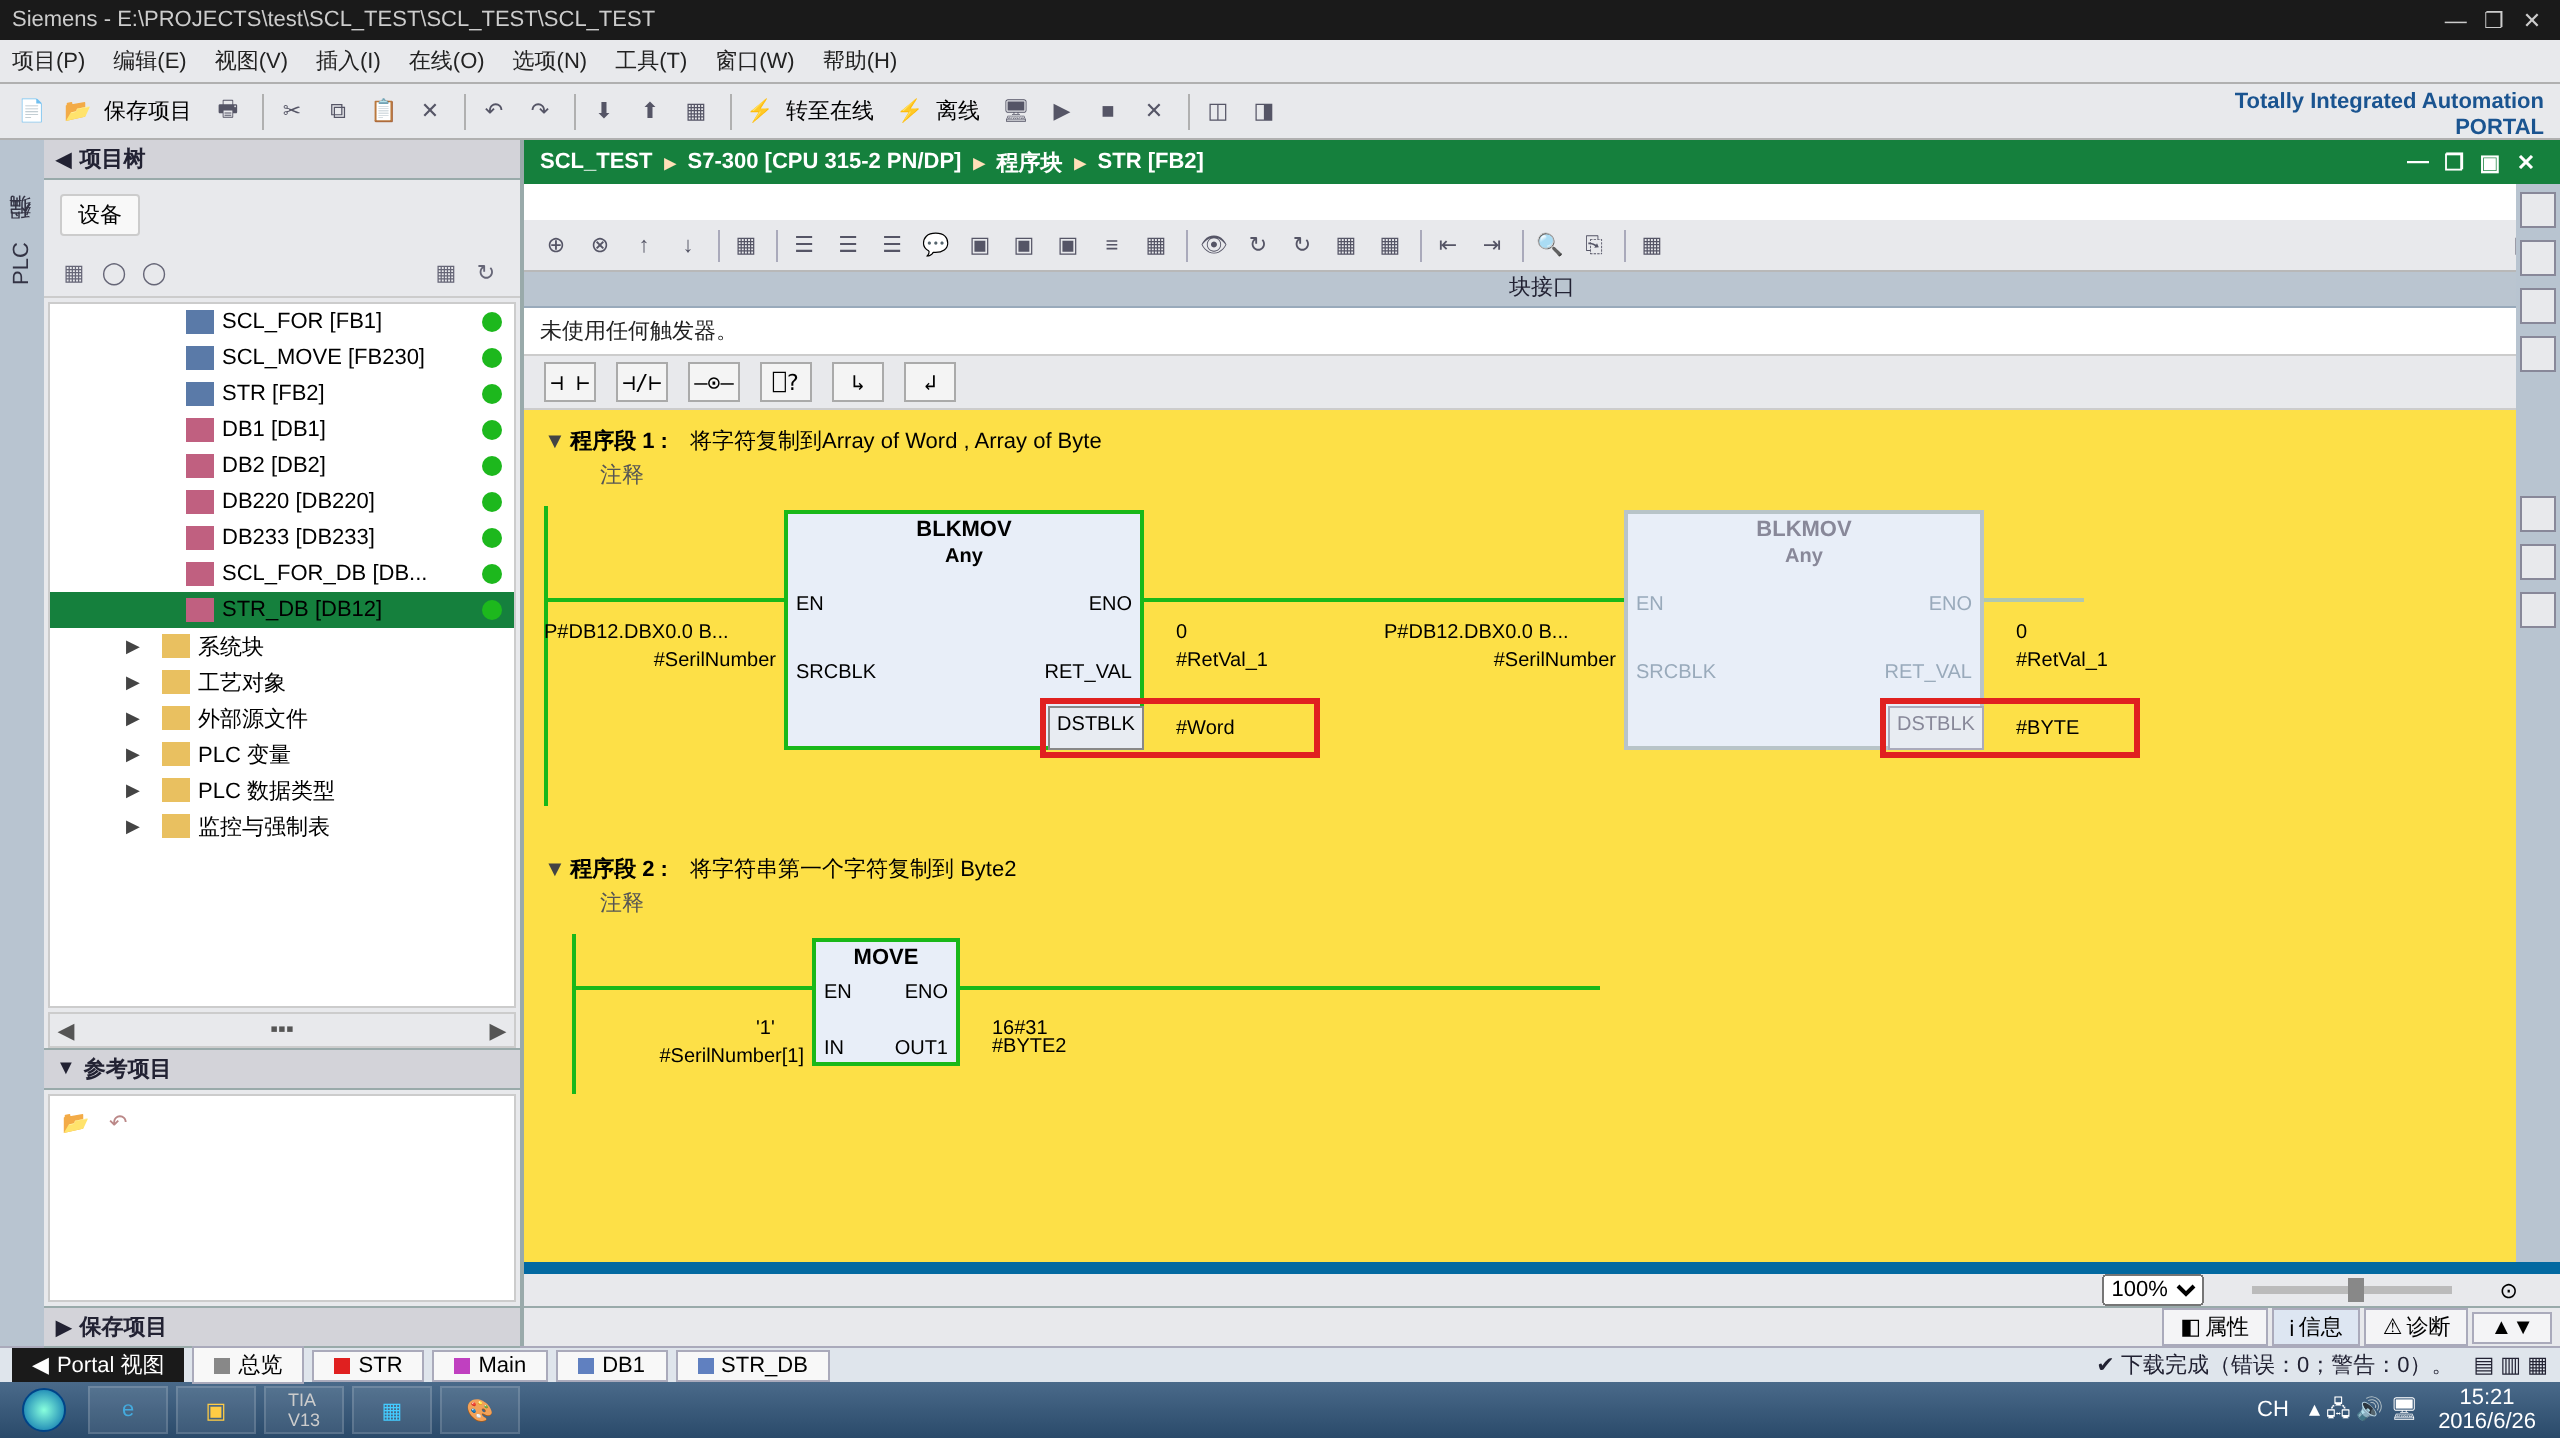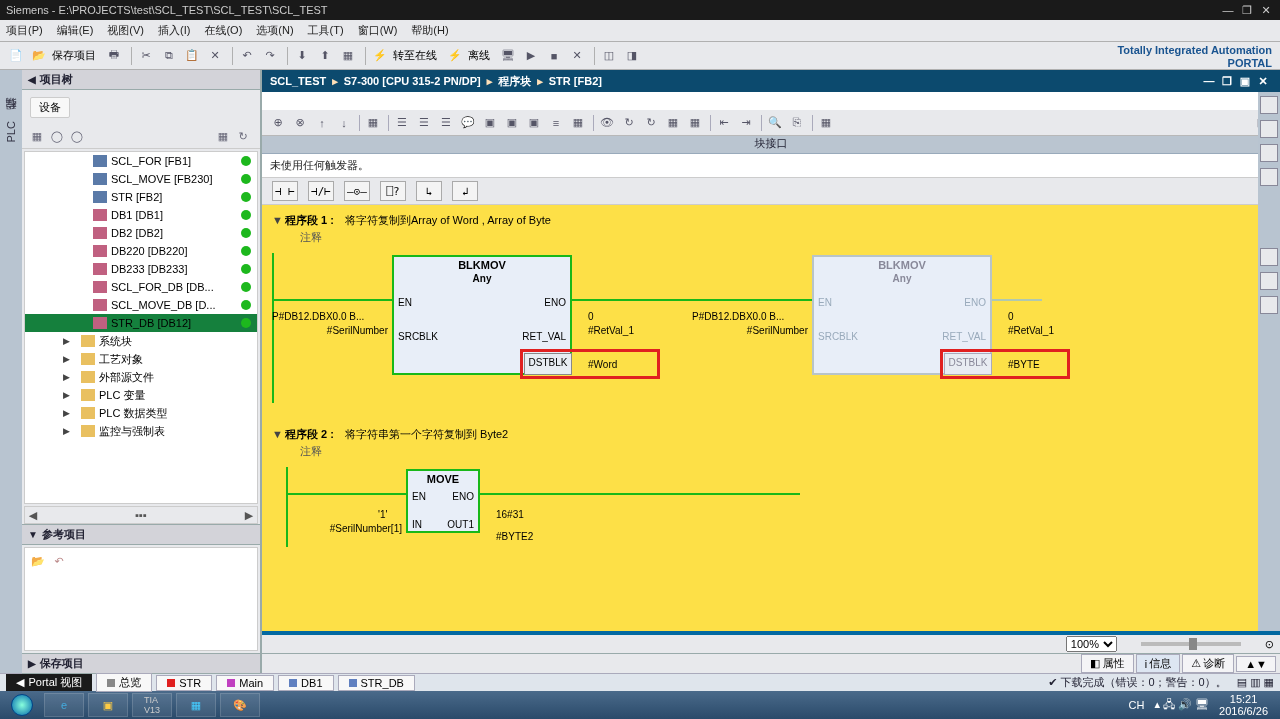--- a/index.html
+++ b/index.html
@@ -44,21 +44,21 @@
 .scrollx { height: 18px; background: #e8e9ec; border: 1px solid #ccc; margin: 0 2px; display: flex; align-items: center; justify-content: space-between; }
 .scrollx span { width: 16px; text-align: center; color: #555; }
 
 .ref-panel { border-top: 1px solid #9aa; }
 .ref-body { background: #fff; border: 1px solid #ccc; margin: 2px; height: 104px; padding: 4px; }
 .ref-body .tbtn { width: 18px; height: 18px; display: inline-flex; align-items: center; justify-content: center; color: #b88; }
 
 .detail-panel { border-top: 1px solid #9aa; height: 20px; }
 
 .editor { flex: 1; display: flex; flex-direction: column; background: #fff; position: relative; }
-.crumb-bar { height: 22px; background: #0c4a6e; color: #fff; display: flex; align-items: center; padding: 0 8px; font-weight: bold; }
+.crumb-bar { height: 22px; background: #15803d; color: #fff; display: flex; align-items: center; padding: 0 8px; font-weight: bold; }
 .crumb-bar .sep2 { margin: 0 6px; color: #ffe0b8; }
 .crumb-bar .winctrl { margin-left: auto; display: flex; }
 .crumb-bar .winctrl span { width: 18px; text-align: center; }
 
 .editor-toolbar { height: 26px; background: #e8e9ec; border-bottom: 1px solid #b8b8b8; display: flex; align-items: center; padding: 0 6px; margin-top: 18px; }
 .editor-toolbar .tbtn { width: 20px; height: 20px; margin-right: 2px; display: inline-flex; align-items: center; justify-content: center; color: #556; }
 .editor-toolbar .sep { width: 1px; height: 16px; background: #aab; margin: 0 3px; }
 
 .iface-bar { height: 18px; background: #bac5d0; text-align: center; border-bottom: 1px solid #9ab; font-size: 11px; color: #223; }
 .trigger-note { padding: 4px 8px; color: #222; background: #fff; }
@@ -81,21 +81,21 @@
 .box .title { text-align: center; font-weight: bold; background: #e8eef8; padding: 2px 0; line-height: 13px; }
 .box .title .sub { font-size: 10px; display: block; }
 .box .port { position: absolute; font-size: 10px; color: #000; }
 .box .port.l { left: 4px; }
 .box .port.r { right: 4px; text-align: right; }
 .boxlabel { position: absolute; font-size: 10px; color: #000; white-space: nowrap; }
 .redbox { position: absolute; border: 3px solid #e02020; }
 
 .diagram2 { position: relative; height: 80px; margin-left: 14px; }
 
-.zoom-bar { height: 22px; background: #e8e9ec; border-top: 4px solid #0369a1; display: flex; align-items: center; justify-content: flex-end; padding: 0 6px; gap: 24px; }
+.zoom-bar { height: 22px; background: #e8e9ec; border-top: 6px solid #0369a1; display: flex; align-items: center; justify-content: flex-end; padding: 0 21px; gap: 24px; }
 .zoom-bar select { font-size: 11px; }
 .zoom-bar .slider { width: 100px; height: 4px; background: #bbb; position: relative; }
 .zoom-bar .slider::before { content: ''; position: absolute; left: 48px; top: -4px; width: 8px; height: 12px; background: #888; }
 
 .props-bar { height: 20px; background: #e8e9ec; border-top: 1px solid #9aa; display: flex; align-items: center; justify-content: flex-end; padding: 0 4px; gap: 2px; }
 .props-bar .ptab { border: 1px solid #aab; padding: 1px 8px; display: flex; align-items: center; gap: 2px; background: #f4f4f6; }
 .props-bar .ptab.active { background: #dde6f2; }
 
 .rightdock { width: 22px; background: #b8c4d0; position: absolute; right: 0; top: 22px; bottom: 42px; display: flex; flex-direction: column; align-items: center; padding-top: 4px; gap: 6px; }
 .rightdock .ditem { width: 18px; height: 18px; background: #e8e9ec; border: 1px solid #889; }
@@ -228,25 +228,20 @@
       <div class="tree-row">
           <span class="icon db"></span>
           <span>DB233 [DB233]</span>
           <span class="dot"></span>
         </div>
       <div class="tree-row">
           <span class="icon db"></span>
           <span>SCL_FOR_DB [DB...</span>
           <span class="dot"></span>
         </div>
-      <div class="tree-row">
-          <span class="icon db"></span>
-          <span>SCL_MOVE_DB [D...</span>
-          <span class="dot"></span>
-        </div>
       <div class="tree-row sel">
           <span class="icon db"></span>
           <span>STR_DB [DB12]</span>
           <span class="dot"></span>
         </div>
       <div class="tree-row parent">
           <span class="arrow">▶</span>
           <span class="icon folder"></span>
           <span>系统块</span>
         </div>
@@ -424,21 +419,21 @@
           <div class="box" style="left:120px;top:2px;width:74px;height:64px;">
             <div class="title"><span>MOVE</span></div>
             <span class="port l" style="top:20px;">EN</span>
             <span class="port r" style="top:20px;">ENO</span>
             <span class="port l" style="top:48px;">IN</span>
             <span class="port r" style="top:48px;">OUT1</span>
           </div>
           <div class="boxlabel" style="left:92px;top:42px;">'1'</div>
           <div class="boxlabel" style="left:12px;top:56px;text-align:right;width:104px;">#SerilNumber[1]</div>
           <div class="boxlabel" style="left:210px;top:42px;">16#31</div>
-          <div class="boxlabel" style="left:210px;top:64px;text-align:right;">#BYTE2</div>
+          <div class="boxlabel" style="left:210px;top:51px;text-align:right;">#BYTE2</div>
         </div>
       </div>
     </div>
 
     <div class="zoom-bar">
       <select><option>100%</option></select>
       <div class="slider"></div>
       <span>⊙</span>
     </div>
 

